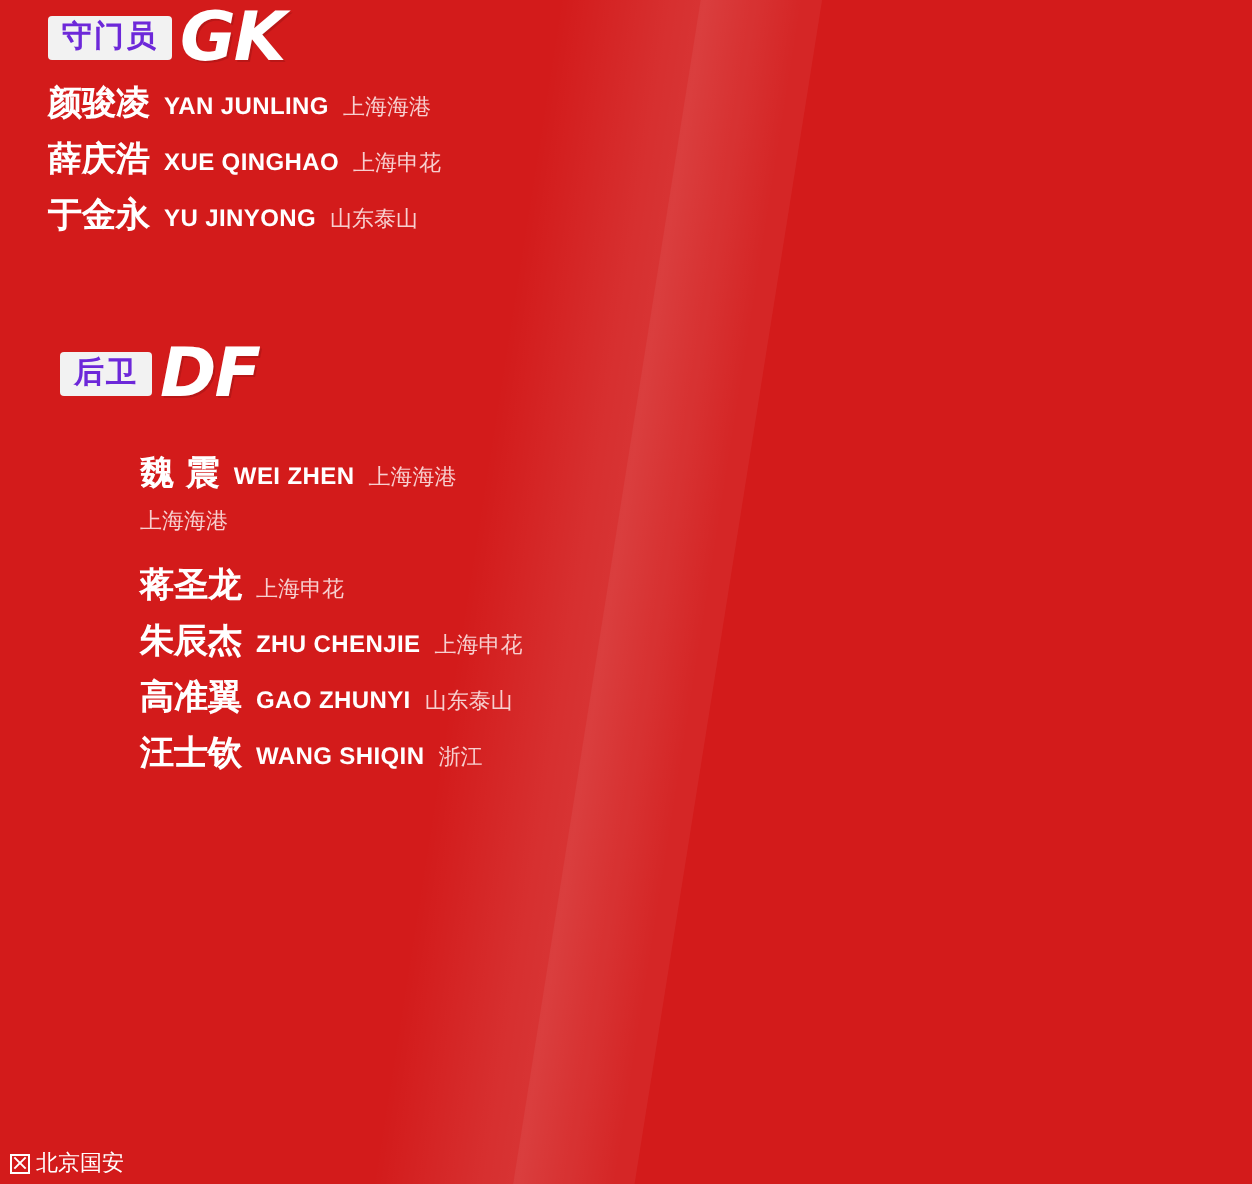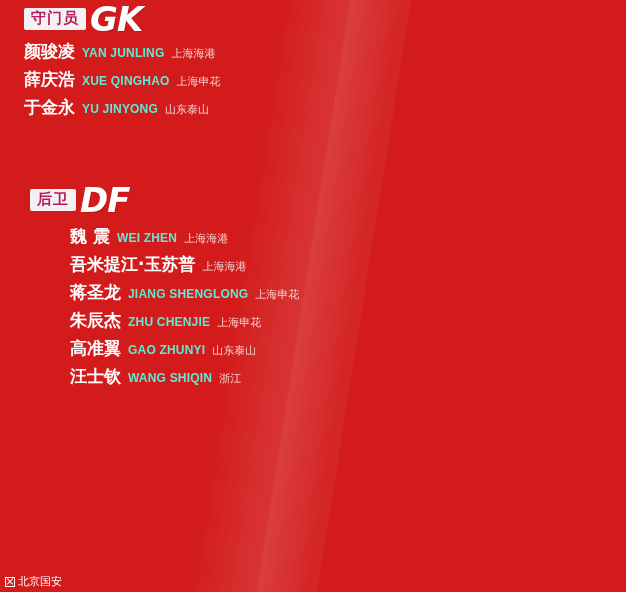--- a/index.html
+++ b/index.html
@@ -51,21 +51,21 @@
   
   .section-header {
     display: flex;
     align-items: center;
     height: 30px;
     margin: 0;
     position: relative;
   }
   .sec-cn {
     background: #f2f2f2;
-    color: #be185d;
+    color: #6d28d9;
     font-size: 15px;
     font-weight: bold;
     letter-spacing: 1px;
     padding: 2px 7px 3px 7px;
     line-height: 17px;
     border-radius: 2px;
     font-family: "DejaVu Sans", "Liberation Sans", sans-serif;
     white-space: nowrap;
   }
   .sec-en {
@@ -94,38 +94,38 @@
   }
   .p-cn {
     color: #ffffff;
     font-size: 17px;
     font-weight: bold;
     font-family: "DejaVu Sans", "Liberation Sans", sans-serif;
     letter-spacing: 0px;
     margin-right: 7px;
   }
   .p-en {
-    color: #5eead4;
+    color: #ffffff;
     font-size: 12px;
     font-weight: bold;
     font-family: "Liberation Sans", sans-serif;
     letter-spacing: 0.2px;
     margin-right: 7px;
   }
   .p-club {
     color: #f7cfcf;
     font-size: 11px;
     font-family: Liberation Sans, sans-serif;
   }
 
   
   #gk-header { position: absolute; left: 24px; top: 4px; }
   #gk-list   { position: absolute; left: 24px; top: 40px; }
 
-  #df-header { position: absolute; left: 30px; top: 185px; }
+  #df-header { position: absolute; left: 30px; top: 172px; }
   #df-list   { position: absolute; left: 24px; top: 225px; margin-left: 46px; }
 
   
   .close-ad {
     position: absolute;
     left: 2px;
     bottom: 3px;
     display: flex;
     align-items: center;
     background: rgba(0,0,0,0.0);
@@ -195,26 +195,24 @@
       <span class="sec-en">DF</span>
     </div>
 
     <ul class="player-list" id="df-list">
       <li class="player">
         <span class="p-cn">魏  震</span>
         <span class="p-en">WEI ZHEN</span>
         <span class="p-club">上海海港</span>
       </li>
       <li class="player">
-        <span class="p-cn">吾米提江·玉苏普</span>
         <span class="p-club">上海海港</span>
       </li>
       <li class="player">
         <span class="p-cn">蒋圣龙</span>
-        <span class="p-en">JIANG SHENGLONG</span>
         <span class="p-club">上海申花</span>
       </li>
       <li class="player">
         <span class="p-cn">朱辰杰</span>
         <span class="p-en">ZHU CHENJIE</span>
         <span class="p-club">上海申花</span>
       </li>
       <li class="player">
         <span class="p-cn">高准翼</span>
         <span class="p-en">GAO ZHUNYI</span>

